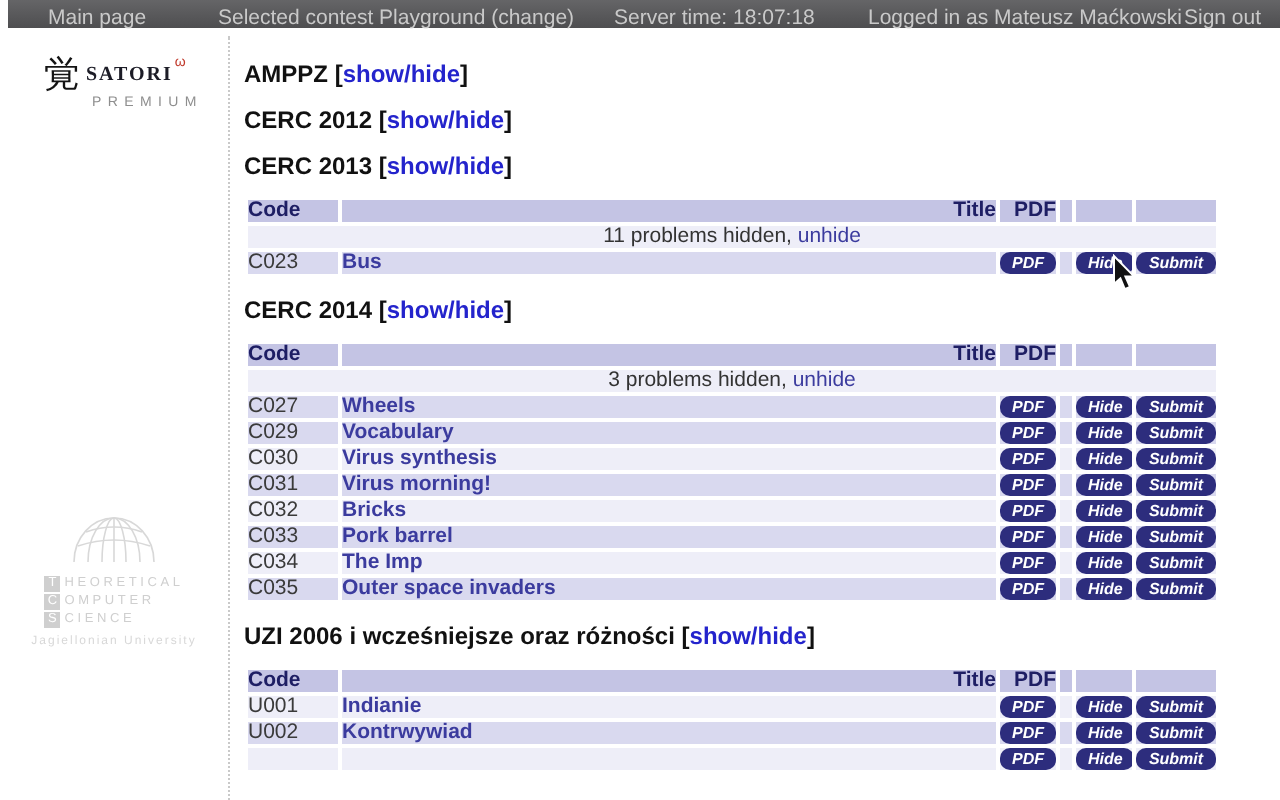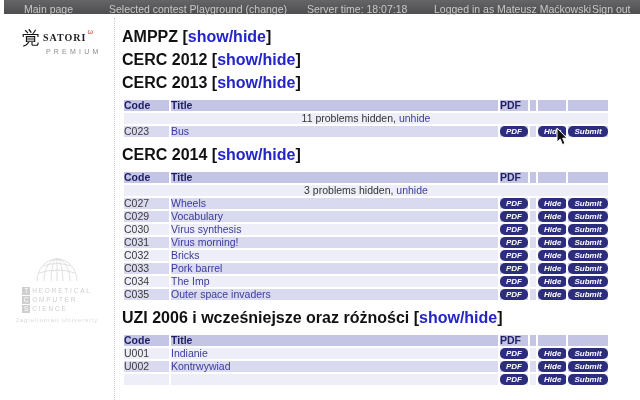--- a/index.html
+++ b/index.html
@@ -34,34 +34,34 @@
   .menu li{font-size:10.5px;letter-spacing:1.6px;color:#4c4c4c;margin-bottom:11px;cursor:pointer;}
   .watermark{position:absolute;top:238px;left:0;width:114px;text-align:center;color:#d2d2d2;}
   .wm-lines{display:inline-block;text-align:left;}
   .wm-line{font-size:6.5px;letter-spacing:1.8px;line-height:9px;color:#cfcfcf;white-space:nowrap;}
   .wm-box{display:inline-block;width:8px;height:8px;background:#cfcfcf;color:#fff;
           text-align:center;line-height:8px;letter-spacing:0;margin-right:2px;font-size:6.5px;}
   .wm-univ{font-size:6px;letter-spacing:1px;color:#d8d8d8;margin-top:2px;}
   
   .content{position:absolute;top:18px;left:122px;width:505px;padding-top:12px;}
   .section{margin-bottom:9px;}
-  .section-h{font-size:16px;font-weight:bold;color:#111;height:14px;line-height:14px;white-space:nowrap;}
+  .section-h{font-size:12px;font-weight:bold;color:#111;height:14px;line-height:14px;white-space:nowrap;}
   .section-h a{text-decoration:none;font-weight:bold;}
   table.problems{border-collapse:separate;border-spacing:2px;width:488px;table-layout:fixed;
                  margin:8px 0 6px 0;}
   table.problems th, table.problems td{
     height:11px;line-height:11px;font-size:10.5px;padding:0;overflow:hidden;white-space:nowrap;
   }
-  th.h-cell{background:#c4c4e4;color:#1e1e64;font-weight:bold;text-align:left;}
+  th.h-cell{background:#c4c4e4;color:#1e1e64;font-weight:bold;text-align:right;}
   th.h-code{text-align:left;padding-left:3px;}
   tr.light td{background:#eeeef8;margin-top:15px;}
   tr.dark td{background:#d9d9ef;}
   td.c-code{color:#3a3a3a;padding-left:3px;}
   td.c-title{padding-left:3px;}
-  td.c-title a{color:#3b3b9e;text-decoration:none;}
+  td.c-title a{color:#3b3b9e;text-decoration:none;font-weight:bold;}
   td.c-notice{text-align:center;color:#333;}
   td.c-notice a{color:#3b3b9e;text-decoration:none;}
   td.c-btn{text-align:center;}
   button.pill{
     background:#2d2d7d;color:#fff;border:none;border-radius:5px;
     font-family:"Liberation Sans",sans-serif;font-size:8px;font-style:italic;font-weight:bold;
     padding:0 6px;height:11px;line-height:10px;cursor:pointer;display:inline-block;vertical-align:top;
   }
   .cursor{position:absolute;z-index:50;pointer-events:none;}
 </style>

